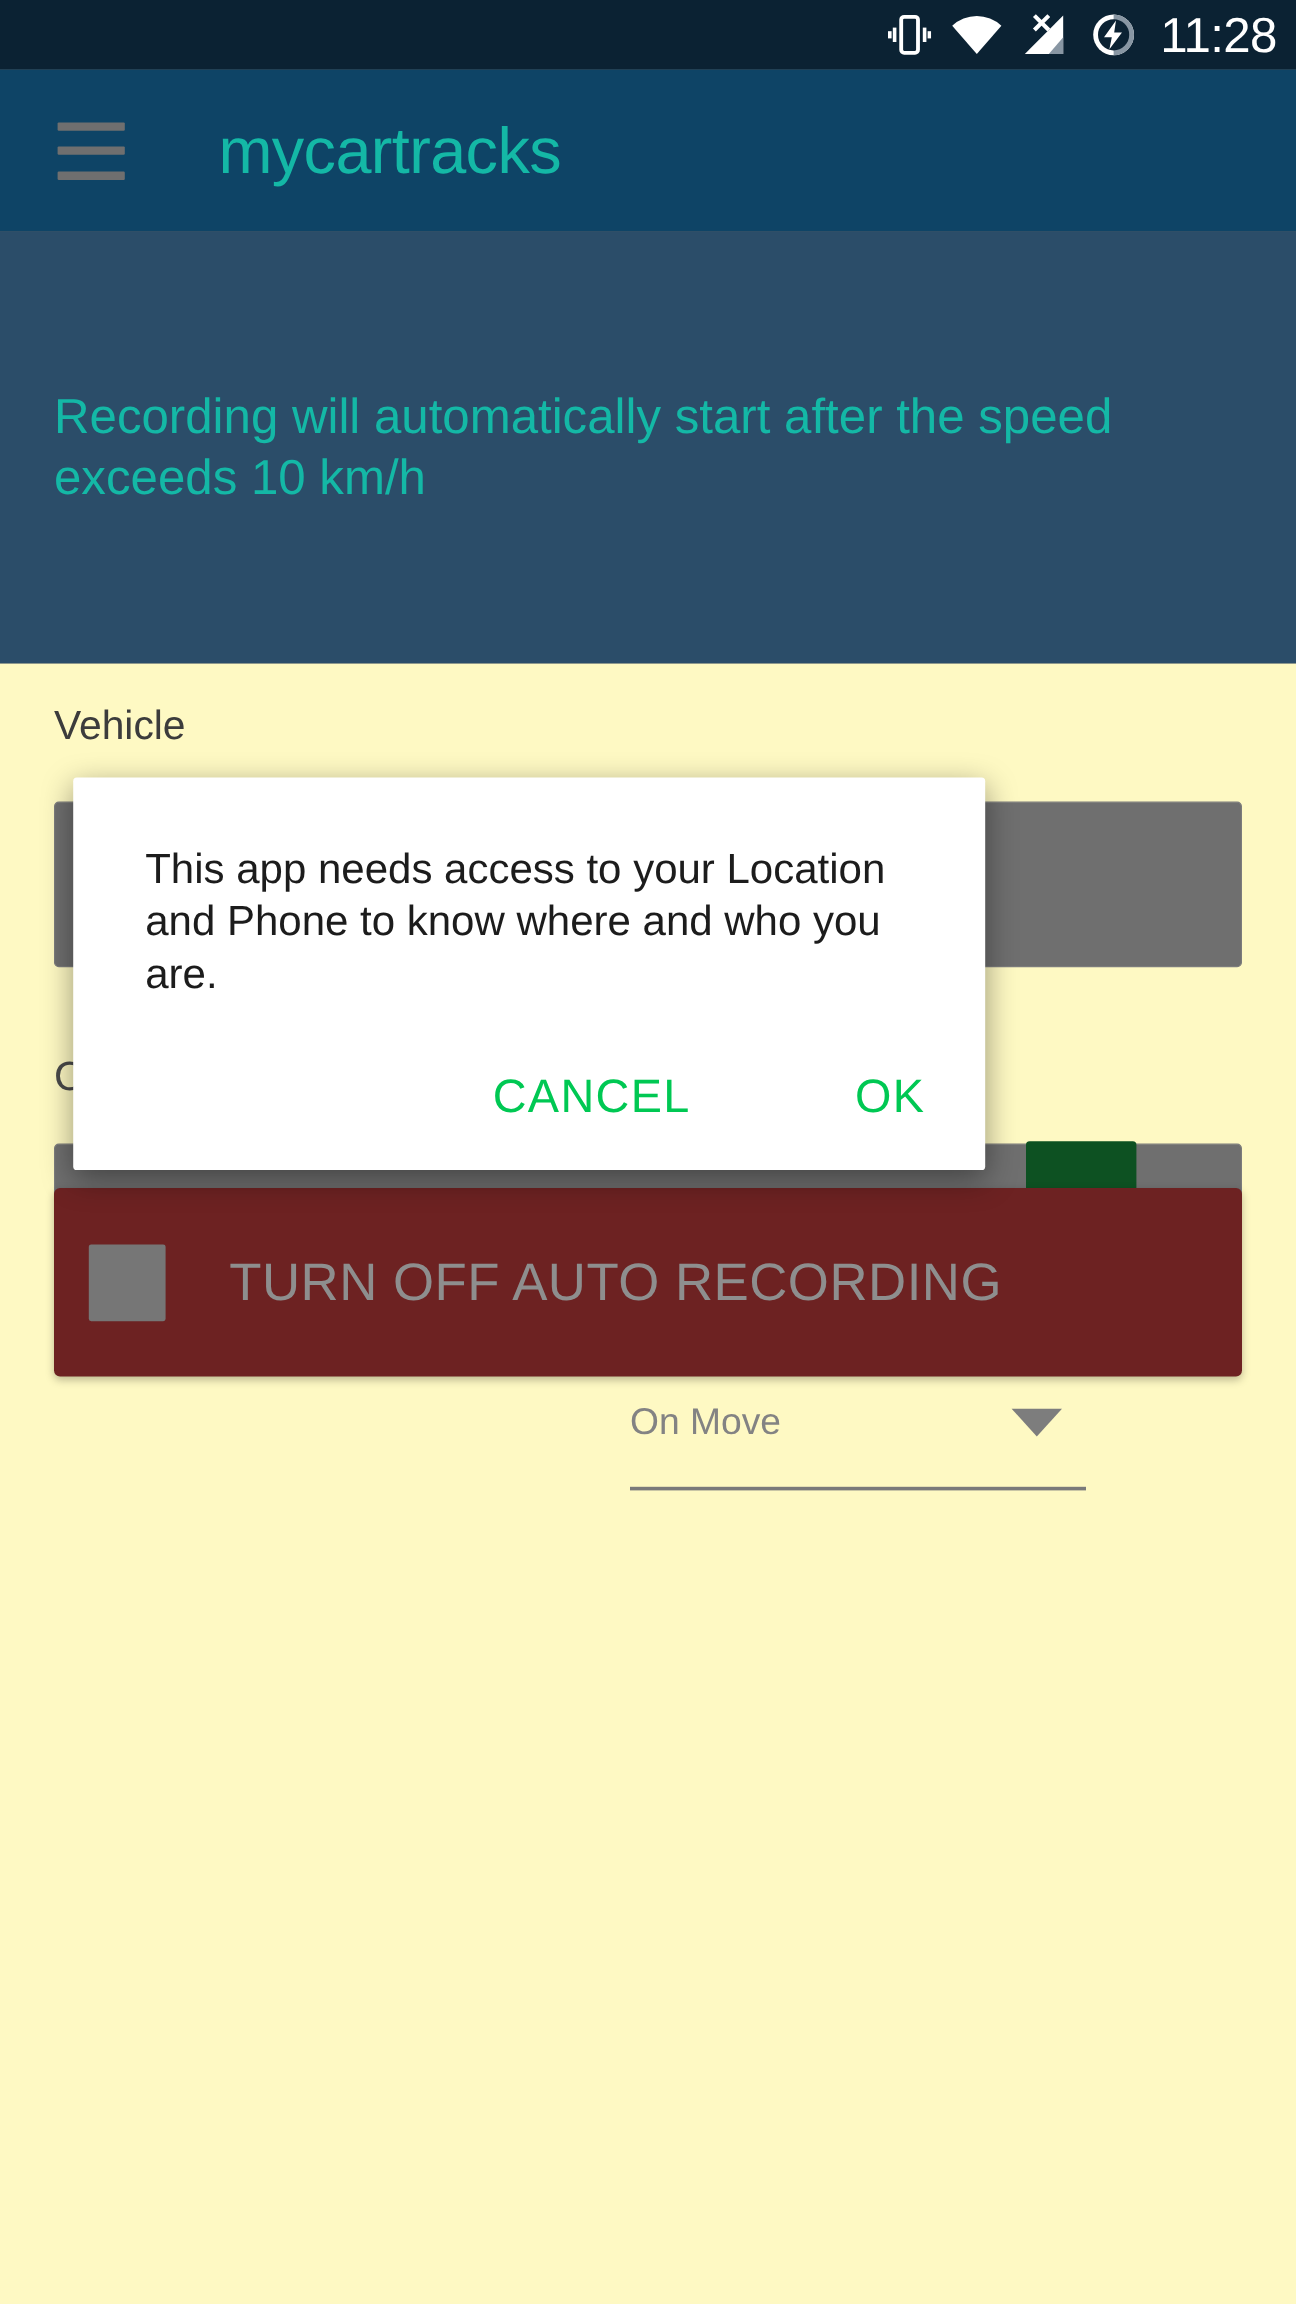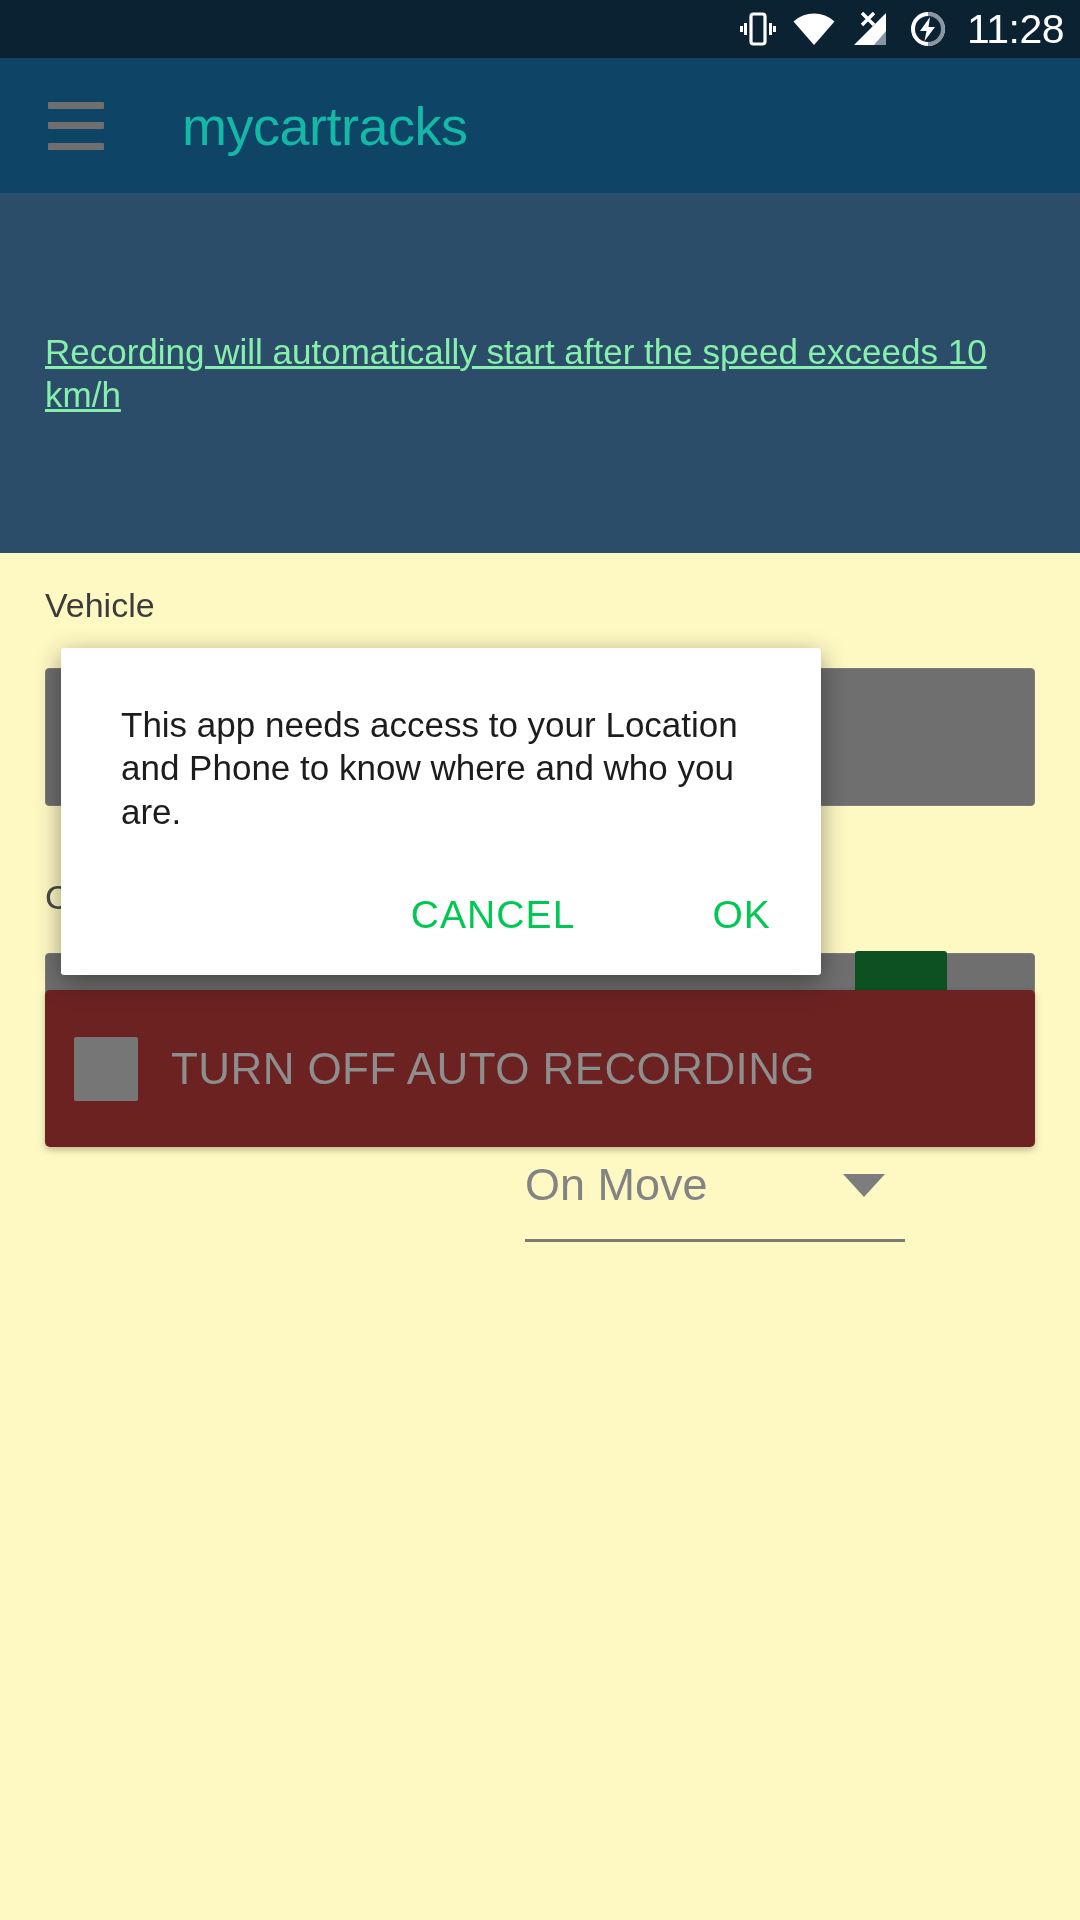--- a/index.html
+++ b/index.html
@@ -43,21 +43,21 @@
 
   
   #info-banner {
     position:absolute; top:193px; left:0;
     width:1080px; height:360px;
     background:#2b4d69;
     display:flex; align-items:center;
   }
   #info-banner-text {
     margin-left:45px; margin-right:90px;
-    font-size:35px; line-height:1.24; color:#86efac;text-decoration:underline;
+    font-size:41px; line-height:1.24; color:#14b8a6;
   }
 
   
   #content {
     position:absolute; top:553px; left:0;
     width:1080px; height:1367px;
     background:#fef9c3;
     text-decoration:underline;
   }
 
@@ -100,40 +100,41 @@
   }
 
   
   #auto-recording-button {
     position:absolute; top:437px; left:45px;
     width:990px; height:157px;
     background:#6d2222;
     border-radius:5px;
     display:flex; align-items:center;
     box-shadow:0 3px 7px rgba(0,0,0,0.26);
+    gap:20px;
   }
   #auto-recording-icon {
     width:64px; height:64px; margin-left:29px;
     background:#767676; border-radius:2px;
   }
   #auto-recording-label {
     margin-left:33px; font-size:44px; color:#8e8e8e;
     letter-spacing:0.4px;
   }
 
   
   #mode-dropdown {
     position:absolute; top:600px; left:525px;
     width:380px;
   }
   #mode-dropdown-row {
     display:flex; align-items:center; justify-content:space-between;
     height:64px;
   }
-  #mode-dropdown-value { font-size:45px; color:#838383; }
+  #mode-dropdown-value { font-size:31px; color:#838383; }
   #mode-dropdown-arrow {
     width:0; height:0;
     border-left:21px solid transparent;
     border-right:21px solid transparent;
     border-top:23px solid #7d7d7d;
     margin-right:20px;
   }
   #mode-dropdown-underline {
     margin-top:22px; height:3px; background:#7a7a7a;
   }

